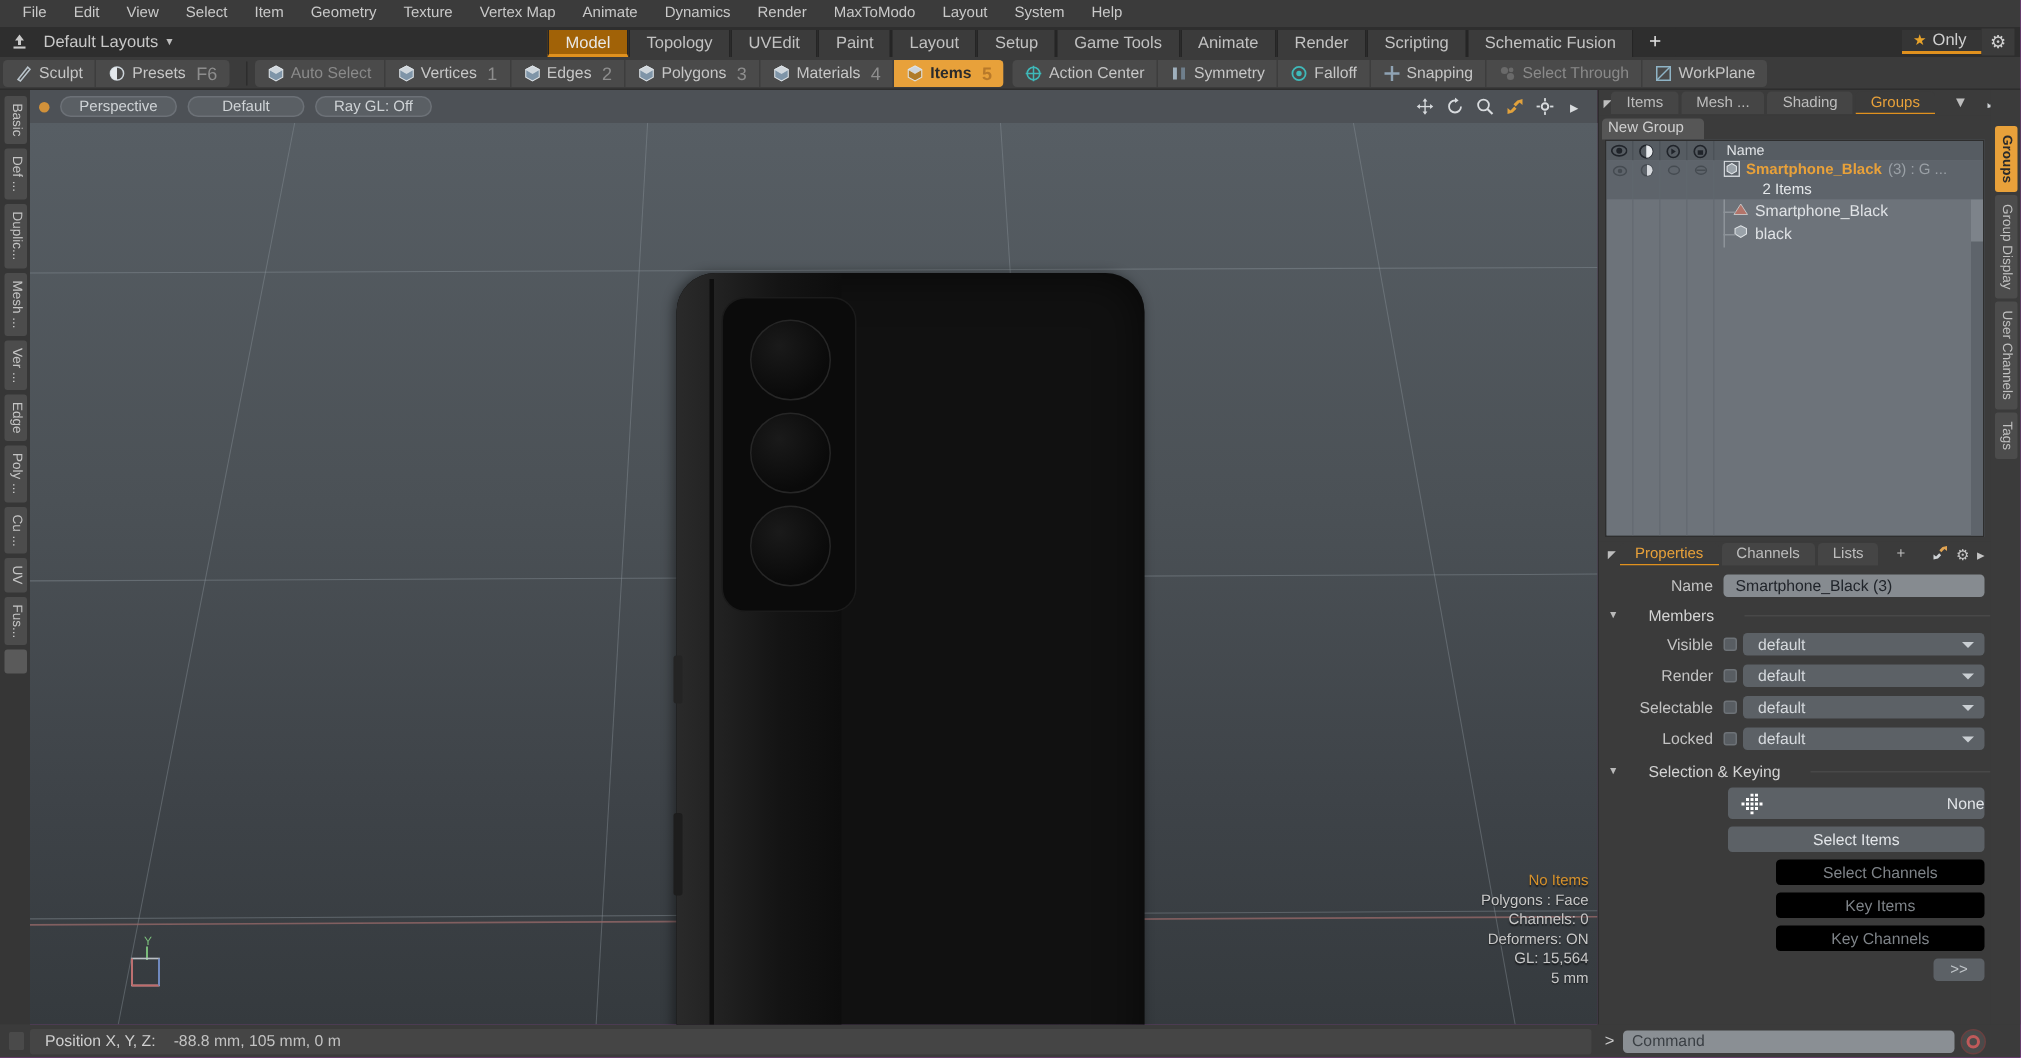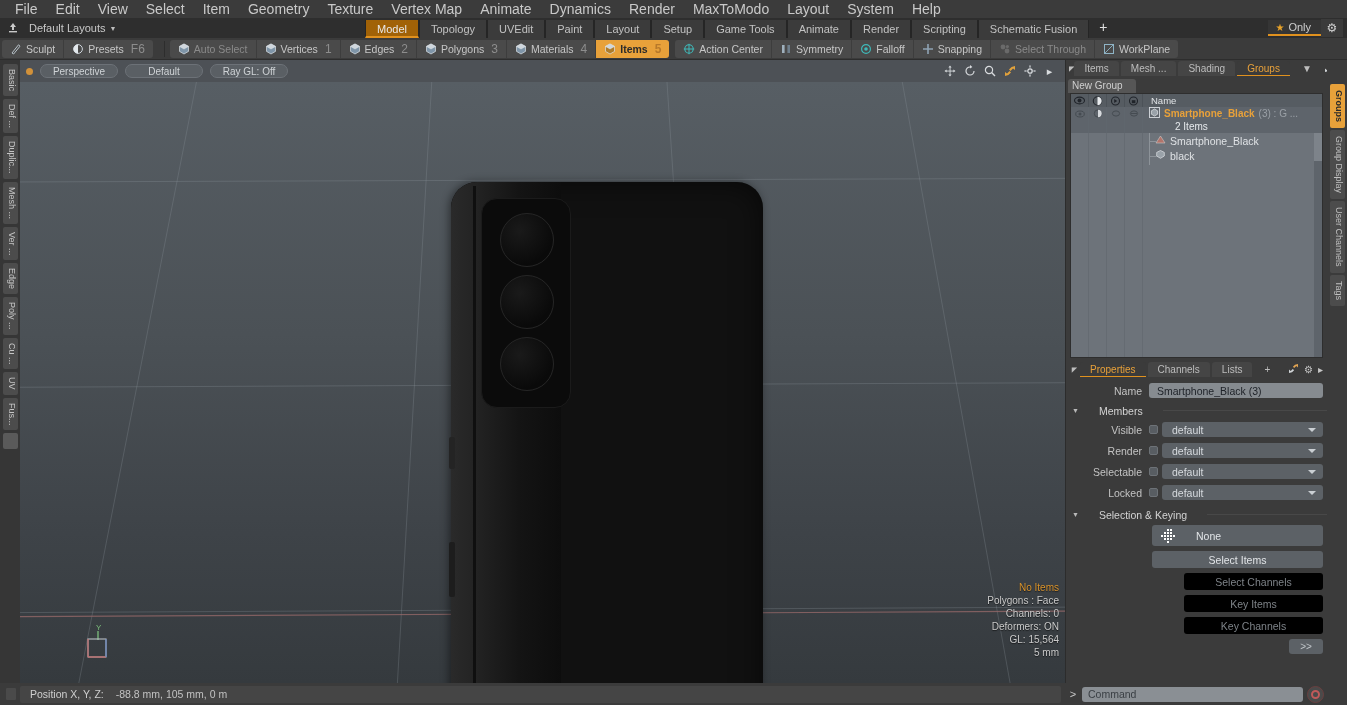--- a/index.html
+++ b/index.html
@@ -9,21 +9,21 @@
     font-family:"Liberation Sans", sans-serif;
     font-size:11px;
     color:#c8c8c8;
     overflow:hidden;
     position:relative;
   }
   .app{ width:1347px; height:705px; display:flex; flex-direction:column; background:#3b3b3b; }
 
   
   .menubar{ height:18px; background:#3b3b3b; display:flex; align-items:center; padding-left:6px; flex:0 0 18px; }
-  .menubar .mi{ padding:0 9px; height:18px; line-height:18px; color:#c9c9c9; font-size:14px; cursor:default; }
+  .menubar .mi{ padding:0 9px; height:18px; line-height:18px; color:#c9c9c9; font-size:10px; cursor:default; }
 
   
   .layoutbar{ height:20px; background:#2e2e2e; display:flex; align-items:center; flex:0 0 20px; position:relative; }
   .lb-left{ display:flex; align-items:center; padding-left:5px; width:365px; }
   .lb-icon{ width:16px; height:16px; display:flex; align-items:center; justify-content:center; color:#bdbdbd; font-size:11px;}
   .lb-label{ margin-left:8px; color:#c9c9c9; font-size:11px; }
   .lb-caret{ margin-left:4px; font-size:7px; color:#bdbdbd; }
   .tabs{ display:flex; align-items:flex-end; height:20px; }
   .tab{ height:18px; line-height:18px; padding:0 11px; background:#3b3b3b; color:#c2c2c2; font-size:11px;
         border-left:1px solid #252525; border-right:1px solid #252525; cursor:default; white-space:nowrap;}
@@ -134,21 +134,21 @@
               border-top:4px solid #cacfd3;}
   .pchk{ width:9px; height:9px; background:#585d62; border:1px solid #6d7277; border-radius:2px; margin-right:4px; }
   .sechead{ display:flex; align-items:center; gap:20px; padding-left:6px; height:15px; color:#d3d3d3; font-size:10.5px; margin-bottom:3px;}
   .sechead .tri{ font-size:7px; color:#b9b9b9; }
   .sechead .bar{ flex:1 1 auto; height:1px; background:#484848; }
 
   .btnwrap{ padding-left:86px; padding-right:4px; }
   .pbtn{ height:17px; background:#5c6166; border-radius:3px; color:#e2e5e8; font-size:10.5px;
          display:flex; align-items:center; justify-content:center; margin-bottom:5px; }
   .pbtn.disabled{ color:#7e8388; background:#000000;margin-left:32px; }
-  .pbtn.withicon{ justify-content:flex-start; padding-left:44px; position:relative; height:21px;}
+  .pbtn.withicon{ justify-content:flex-end; padding-left:44px; position:relative; height:21px;}
   .dotgrid{ position:absolute; left:8px; top:4px; width:20px; height:14px;}
   .pbtn-sm{ width:34px; height:15px; margin-left:auto; background:#5c6166; border-radius:3px; color:#c0c5c9;
             font-size:10px; display:flex; align-items:center; justify-content:center; }
 
   
   .rtabs{ width:20px; flex:0 0 20px; background:#3b3b3b; display:flex; flex-direction:column; align-items:center; padding-top:24px;}
   .rtab{ width:15px; background:#4c4c4c; color:#c0c0c0; margin-bottom:2px; border-radius:2px;
          writing-mode:vertical-rl; text-orientation:mixed; font-size:9px; padding:6px 1px; white-space:nowrap;}
   .rtab.active{ background:#e8a13a; color:#2b2b2b; font-weight:bold;}
 

